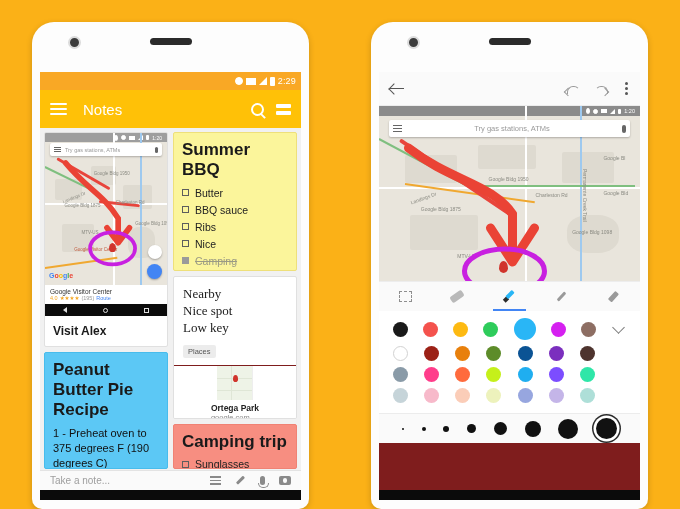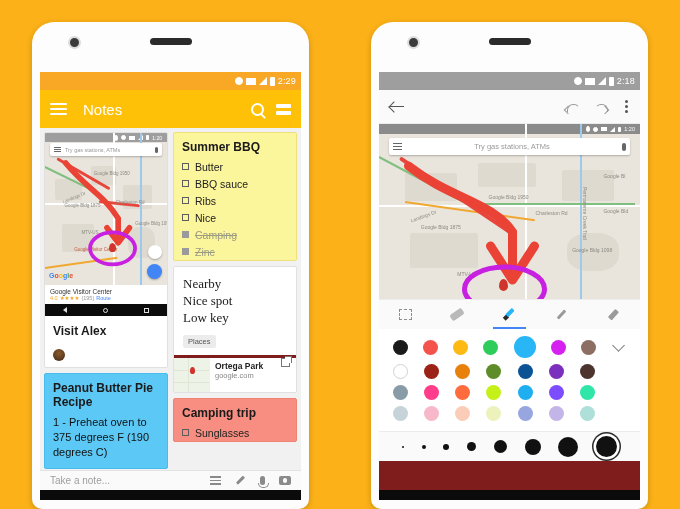--- a/index.html
+++ b/index.html
@@ -65,42 +65,42 @@
   
   .notes-area { position:absolute; left:0; right:0; top:56px; bottom:27px;
                 background:#f1f1f1; display:flex; gap:5px; padding:4px;
                 overflow:hidden; }
   .col { flex:1; display:flex; flex-direction:column; gap:5px; }
   .card { background:#fff; border:1px solid #e0e0e0; border-radius:2px;
           overflow:hidden; }
   .card-yellow { background:#FBF59B; border-color:#eee07a; }
   .card-blue   { background:#5CC8F5; border-color:#48bcec; }
   .card-red    { background:#F78E81; border-color:#f08274; }
-  .note-title { font-weight:bold; font-size:12px; color:#1a1a1a;
+  .note-title { font-weight:bold; font-size:17px; color:#1a1a1a;
                 padding:7px 8px 4px; }
   .chk-row { display:flex; align-items:center; gap:6px; padding:2.5px 8px;
              font-size:10.5px; color:#222; }
   .chk { width:7px; height:7px; border:1px solid #5d5d5d; flex:none; }
   .chk-done { background:#9a9a9a; border-color:#9a9a9a; }
   .done-text { color:#9b9b84; text-decoration:line-through; }
   .chip-row { display:flex; align-items:center; gap:5px; padding:6px 8px 8px; }
   .chip { display:flex; align-items:center; gap:4px; background:rgba(0,0,0,.07);
           border-radius:9px; padding:2px 6px; font-size:8px; color:#333; }
   .pin { width:6px;height:8px;background:#444;
          border-radius:50% 50% 50% 50%/60% 60% 40% 40%; flex:none; }
   .avatar { width:12px;height:12px;border-radius:50%;
             background:radial-gradient(circle at 50% 35%, #8b5a2b, #3e2a18); flex:none; }
 
   .note-lines { padding:8px 9px 4px; font-size:13px; line-height:17px;
                 color:#202020; font-family:"Liberation Serif", serif; }
   .tag { display:inline-block; background:#ececec; color:#555; font-size:7.5px;
          padding:2px 5px; border-radius:2px; margin:5px 0 7px 9px; }
 
-  .linkcard { display:flex; border-top:3px solid #7f1d1d; background:#fff;
-              align-items:flex-start; }
+  .linkcard { display:flex; border-top:1px solid #7f1d1d; background:#fff;
+              align-items:center;flex-direction:column; }
   .linkthumb { width:36px; height:34px; flex:none; position:relative;
       background:
         linear-gradient(180deg, #eef3e7 0%, #eef3e7 100%);
       border-right:1px solid #eee; overflow:hidden; }
   .linkthumb .g1{position:absolute;left:0;top:12px;width:100%;height:1px;background:#dfe6d6;}
   .linkthumb .g2{position:absolute;left:14px;top:0;width:1px;height:100%;background:#dfe6d6;}
   .linkthumb .g3{position:absolute;left:0;top:24px;width:100%;height:1px;background:#dfe6d6;}
   .linkthumb .pinred{position:absolute;left:16px;top:9px;width:5px;height:7px;background:#d0342c;
       border-radius:50% 50% 50% 50%/60% 60% 40% 40%;}
   .linkmeta { flex:1; padding:3px 5px; }
@@ -414,27 +414,20 @@
     </div>
   </div>
 
   <div class="phone phone-right">
     <div class="bezel-top">
       <div class="camera"></div>
       <div class="speaker"></div>
     </div>
     <div class="screen">
 
-      <div class="statusbar sb-grey">
-        <span class="sb-ico ico-alarm"></span>
-        <span class="sb-ico ico-wifi"></span>
-        <span class="sb-ico ico-sig"></span>
-        <span class="sb-ico ico-bat"></span>
-        <span class="sb-time">2:18</span>
-      </div>
 
       <div class="draw-toolbar">
         <span class="back-arrow"></span>
         <span class="tb-spacer"></span>
         <span class="undo"></span>
         <span class="redo"></span>
         <span class="kebab">
             <i></i>
             <i></i>
             <i></i>

